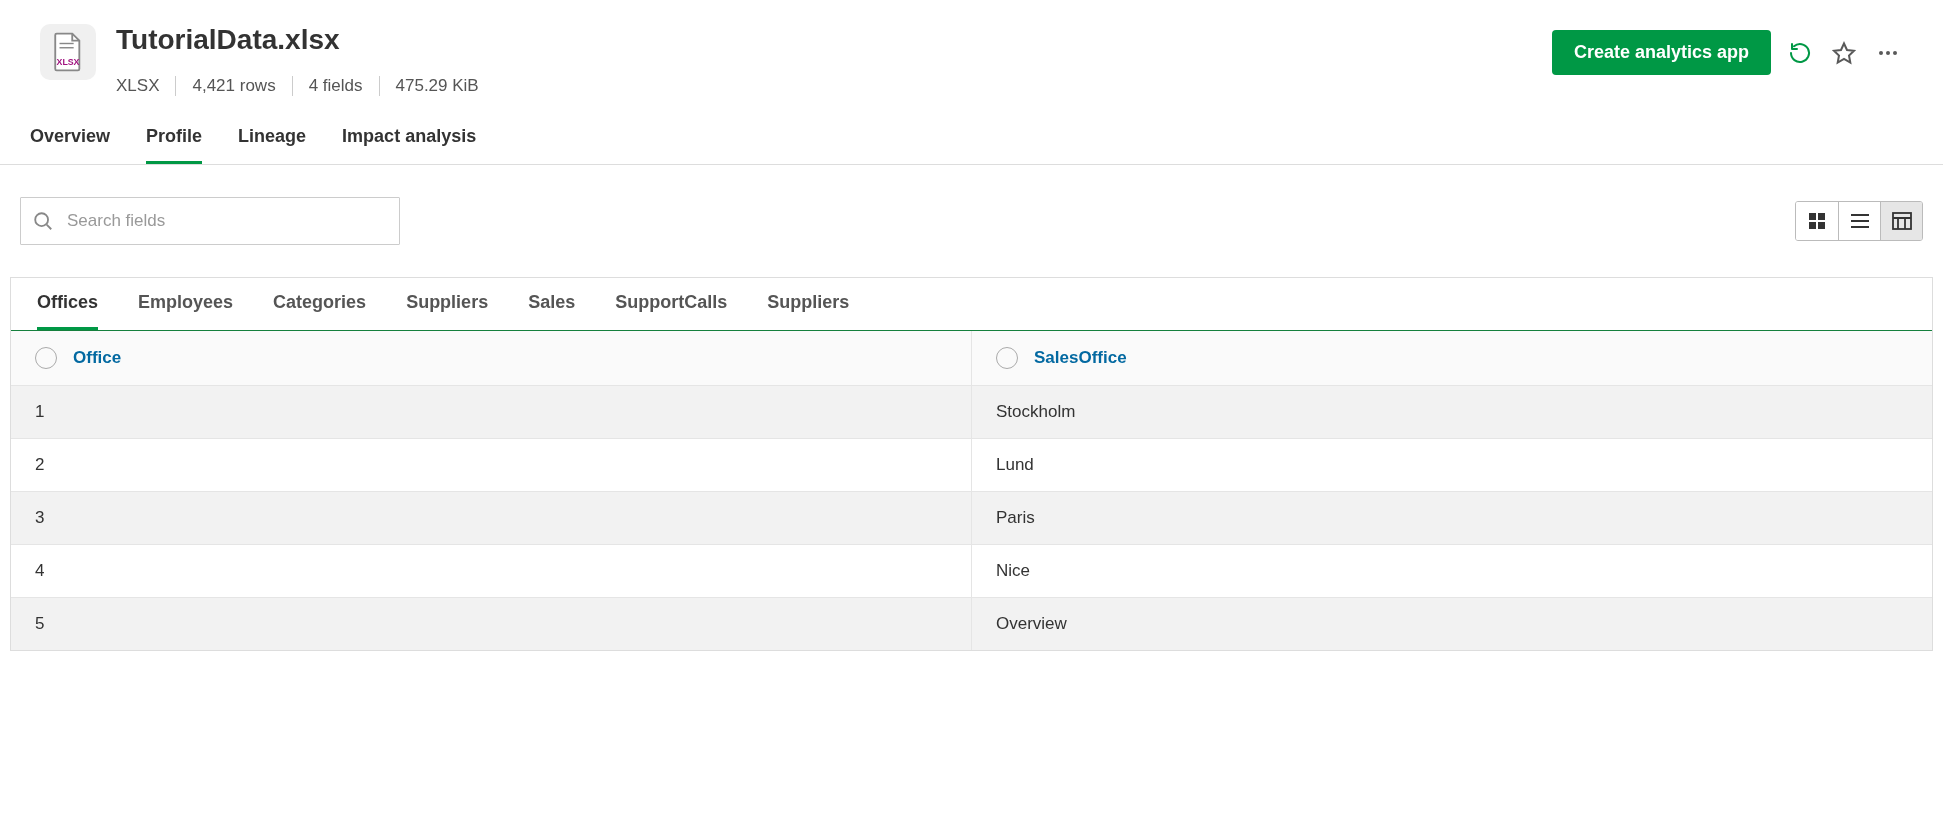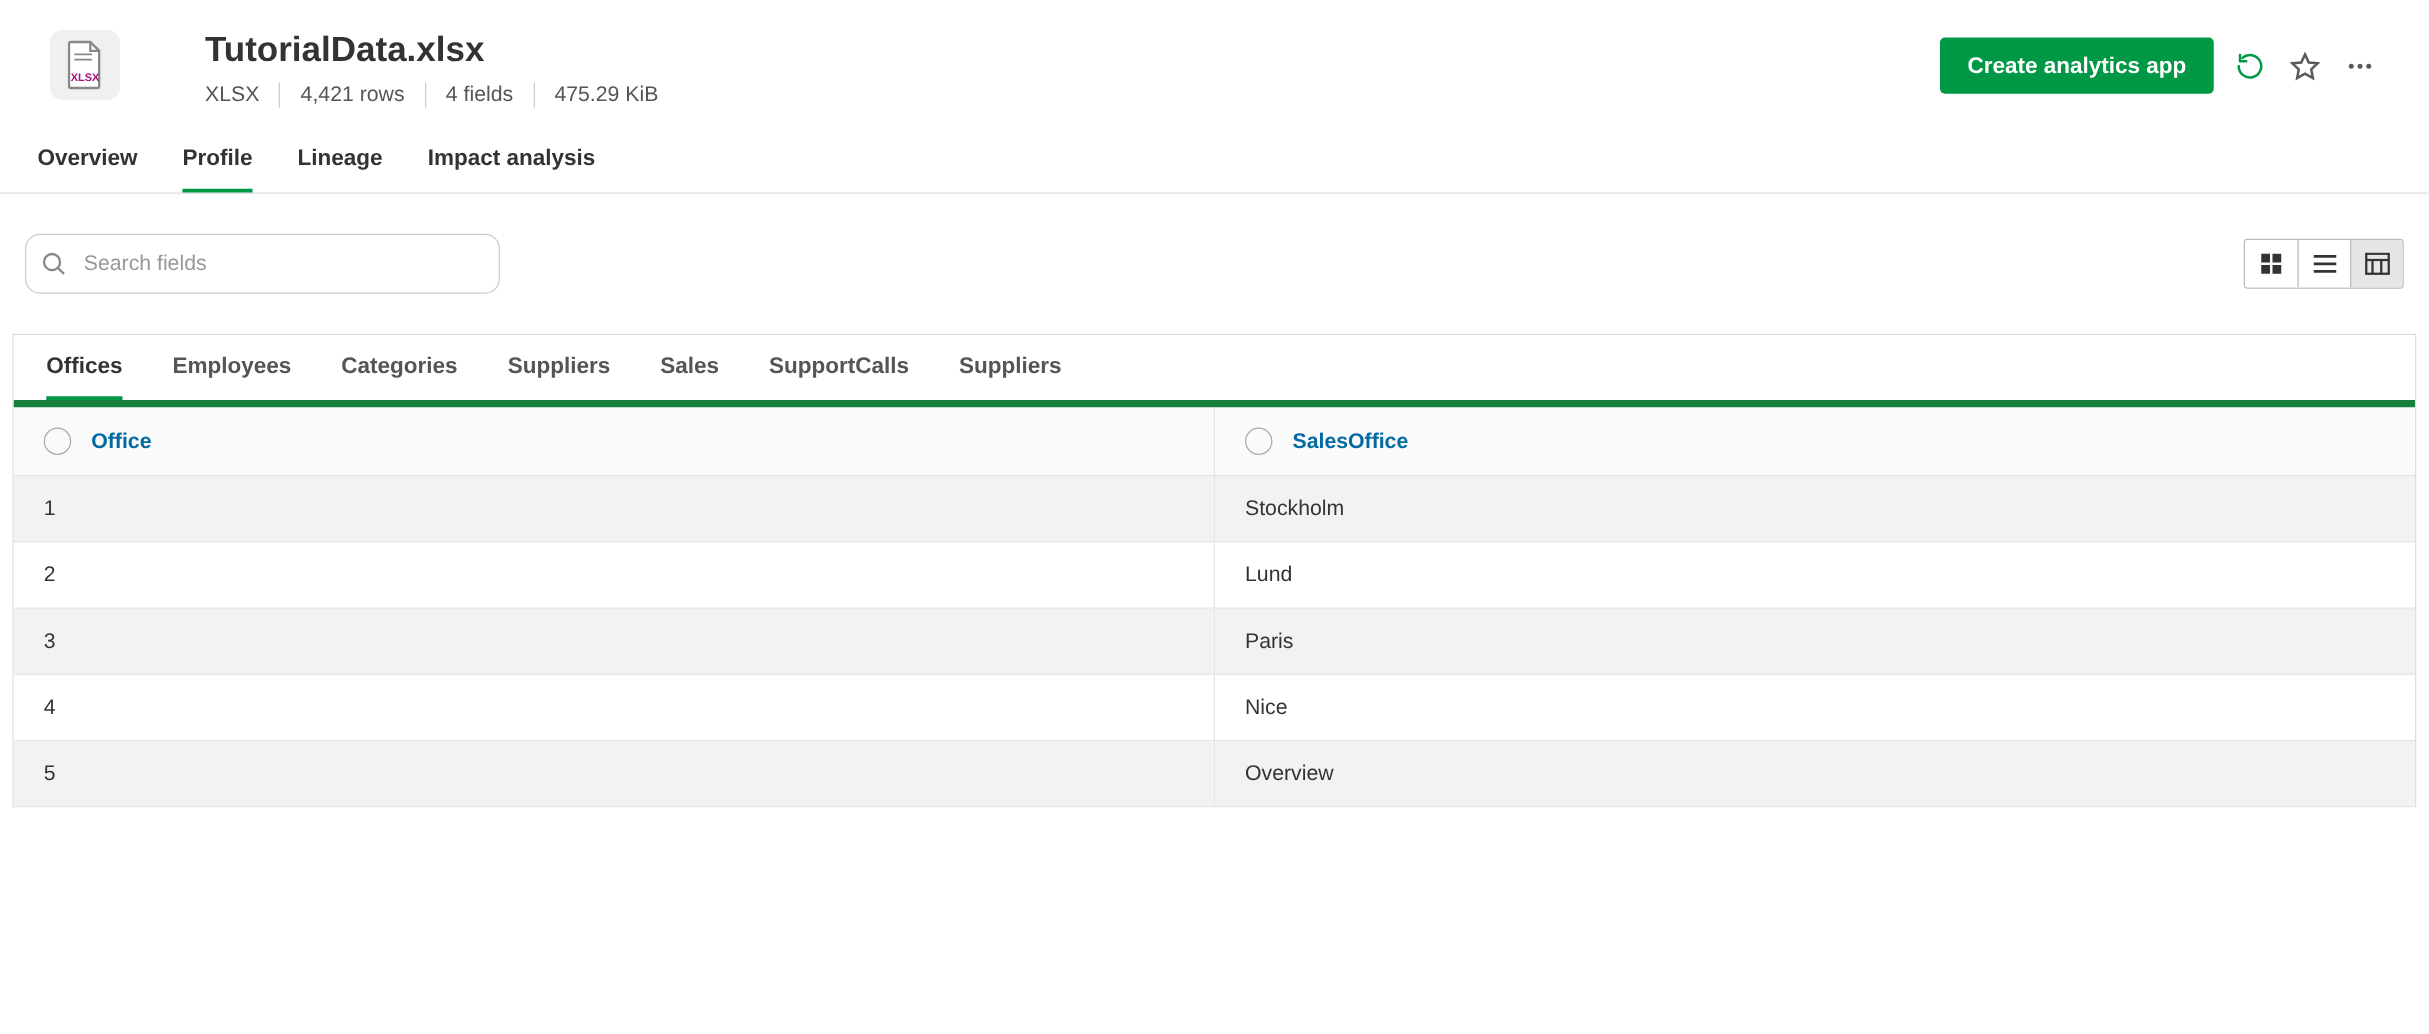--- a/index.html
+++ b/index.html
@@ -24,21 +24,21 @@
   }
   .file-icon-box {
     width: 56px;
     height: 56px;
     background: #f0f0f0;
     border-radius: 10px;
     display: flex;
     align-items: center;
     justify-content: center;
   }
-  .title-block { display: flex; flex-direction: column; gap: 10px; margin-left: 48px; }
+  .title-block { display: flex; flex-direction: column; gap: 20px; }
   .page-title { font-size: 28px; font-weight: 600; color: #333; }
   .meta-row { display: flex; align-items: center; color: #555; font-size: 17px; }
   .meta-item { padding: 0 16px; }
   .meta-item:first-child { padding-left: 0; }
   .meta-divider { width:1px; height:20px; background:#ccc; }
   .header-right { display:flex; align-items:center; gap:14px; margin-top:6px; }
   .create-btn {
     background:#009845;
     color:#fff;
     border:none;
@@ -68,35 +68,35 @@
   
   .toolbar {
     display:flex; justify-content:space-between; align-items:center;
     padding:32px 20px;
   }
   .search-wrap {
     position:relative; width:380px;
   }
   .search-wrap svg { position:absolute; left:12px; top:50%; transform:translateY(-50%); color:#888; }
   .search-input {
-    width:100%; height:48px; border:1px solid #ccc; border-radius:12px;
+    width:100%; height:48px; border:1px solid #ccc; border-radius:1px;
     padding:0 12px 0 46px; font-size:17px; outline:none;
   }
   .search-input::placeholder { color:#999; }
   .view-toggle { display:flex; border:1px solid #bbb; border-radius:3px; overflow:hidden; }
   .view-btn { width:42px;height:38px;display:flex;align-items:center;justify-content:center;cursor:pointer;background:#fff;border-left:1px solid #bbb; color:#333;}
   .view-btn:first-child{border-left:none;}
   .view-btn.active { background:#e6e6e6; }
 
   
   .sheet-area {
     border:1px solid #ddd; margin:0 10px; background:#fff;
   }
   .sheet-tabs {
-    display:flex; gap:40px; padding:0 26px; border-bottom:6px solid #15803d;
+    display:flex; gap:40px; padding:0 26px; border-bottom:1px solid #15803d;
     background:#fff;
   }
   .sheet-tab {
     padding:14px 0; font-size:18px; font-weight:600; color:#555; cursor:pointer;
     border-bottom:3px solid transparent;
   }
   .sheet-tab.active { color:#333; border-bottom-color:#009845; }
 
   
   .data-table { width:100%; border-collapse:collapse; table-layout:fixed; }

